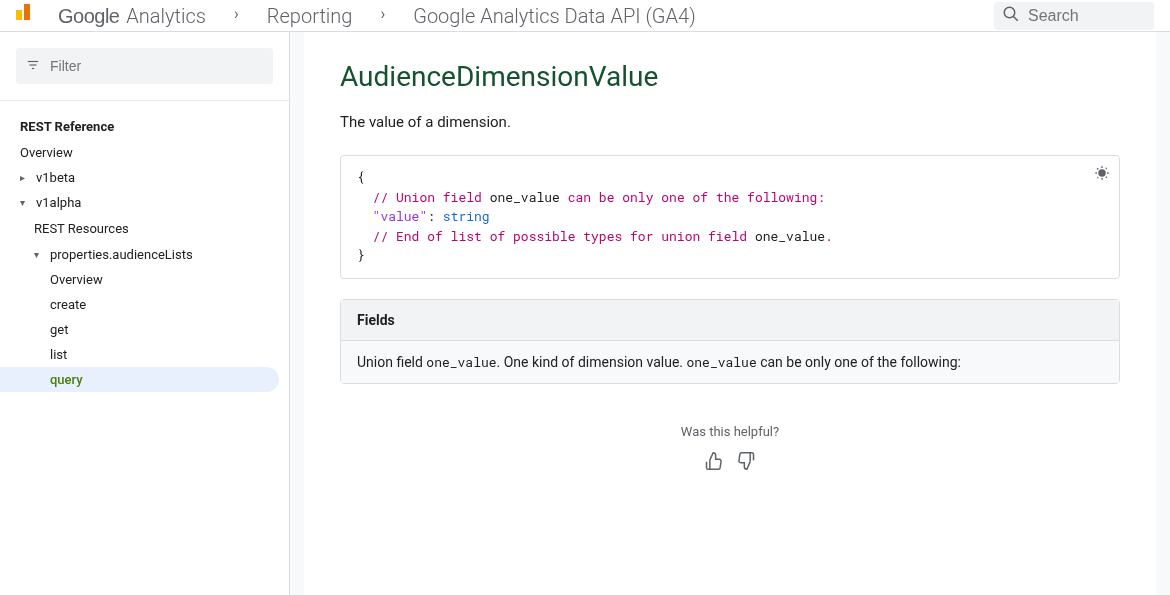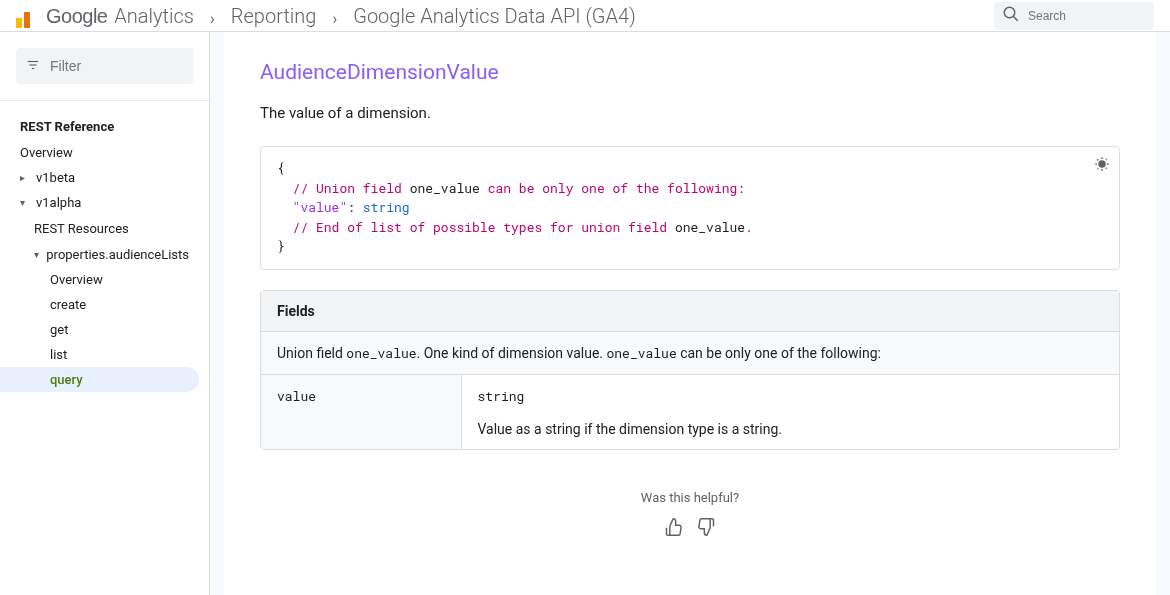--- a/index.html
+++ b/index.html
@@ -1,49 +1,49 @@
 <!DOCTYPE html>
 <html><head>
 <meta charset="utf-8">
 <style>
 *{box-sizing:border-box;margin:0;padding:0}
 body{font-family:Roboto,Arial,sans-serif;font-size:14px;color:#202124;background:#fff;overflow:hidden}
 .header{height:32px;display:flex;align-items:center;padding:0 16px;border-bottom:1px solid #dadce0;background:#fff;justify-content:space-between}
-.header-left{display:flex;align-items:flex-end;gap:8px}
+.header-left{display:flex;align-items:flex-start;gap:20px}
 .logo{display:inline-flex;align-items:flex-end;gap:2px;margin-right:8px}
 .logo-bar{width:6px;background:#e8710a;display:inline-block}
 .logo-b1{height:10px;background:#fbbc04}
 .logo-b2{height:16px}
 .brand-g{font-family:Arial,sans-serif;font-size:20px;font-weight:500;color:#5f6368;letter-spacing:-0.5px}
 .brand-a{font-size:20px;color:#5f6368;font-weight:300;margin-left:2px}
 .chev{font-size:16px;color:#5f6368;margin:0 8px}
 .crumb{font-size:20px;color:#5f6368;font-weight:300}
 .search-box{display:flex;align-items:center;background:#f1f3f4;border-radius:4px;padding:4px 8px;width:160px;height:28px}
 .search-ic{color:#5f6368;margin-right:8px}
-.search-in{border:none;background:transparent;outline:none;font-size:12px;color:#5f6368;width:100%}
+.search-in{border:none;background:transparent;outline:none;font-size:16px;color:#5f6368;width:100%}
 .body{display:flex;height:563px}
-.sidebar{width:210px;border-right:1px solid #dadce0;background:#fff;overflow-y:auto;flex-shrink:0}
+.sidebar{width:290px;border-right:1px solid #dadce0;background:#fff;overflow-y:auto;flex-shrink:0}
 .filter-wrap{padding:16px;border-bottom:1px solid #e8eaed}
 .filter-box{display:flex;align-items:center;background:#f1f3f4;border-radius:4px;padding:6px 10px;height:36px}
 .filter-ic{color:#5f6368;margin-right:10px;font-size:14px}
 .filter-in{border:none;background:transparent;outline:none;font-size:14px;color:#5f6368;width:100%}
 .nav{padding:12px 0}
 .nav-head{font-size:13px;font-weight:700;color:#202124;padding:6px 20px}
 .nav-item{font-size:13px;color:#202124;padding:5px 20px;cursor:pointer;display:flex;align-items:center}
 .nav-item.l1{padding-left:20px}
 .nav-item.l2{padding-left:34px}
 .nav-item.l3{padding-left:50px}
 .nav-item.sel{color:#4d7c0f;font-weight:500;background:#e8f0fe;border-radius:0 16px 16px 0;margin-right:10px}
 .nav-sub{font-size:13px;font-weight:400;padding:6px 34px}
 .caret{width:12px;display:inline-block;color:#5f6368;font-size:10px;margin-right:4px}
 .caret.o::before{content:'▾'}
 .caret.c::before{content:'▸'}
 .content{flex:1;background:#f8f9fa;overflow-y:auto;padding:0 14px}
 .paper{background:#fff;min-height:100%;padding:28px 36px 40px}
-h1{font-size:21px;font-weight:400;color:#8b5cf6;margin-bottom:20px}
+h1{font-size:28px;font-weight:400;color:#14532d;margin-bottom:20px}
 .desc{font-size:15px;color:#202124;margin-bottom:24px}
 .box{border:1px solid #dadce0;border-radius:4px;margin-bottom:20px}
 .box-head{background:#f1f3f4;padding:12px 16px;font-size:14px;font-weight:700;border-bottom:1px solid #dadce0}
 .code{font-family:'Roboto Mono',Menlo,monospace;font-size:13px;padding:12px 16px;position:relative;line-height:1.5}
 .tok-p{color:#202124}
 .tok-cm{color:#b80672}
 .tok-fld{color:#202124}
 .tok-str{color:#1967d2}
 .tok-key{color:#9334e6}
 .theme-toggle{position:absolute;top:8px;right:8px;color:#5f6368;cursor:pointer}
@@ -144,31 +144,20 @@
 &nbsp;&nbsp;<span class="tok-cm">// End of list of possible types for union field </span><span class="tok-fld">one_value</span><span class="tok-cm">.</span><br>
 <span class="tok-p">}</span>
         </div>
       </div>
 
       <div class="box">
         <div class="tbl-head">Fields</div>
         <div class="tbl-desc">
           <span>Union field </span><span class="mono">one_value</span><span>. One kind of dimension value. </span><span class="mono">one_value</span><span> can be only one of the following:</span>
         </div>
-        <table class="tbl">
-          <tbody>
-              <tr class="tbl-row">
-            <td class="tbl-cell l"><span class="mono">value</span></td>
-            <td class="tbl-cell">
-              <div class="mono">string</div>
-              <div class="mt">Value as a string if the dimension type is a string.</div>
-            </td>
-          </tr>
-        </tbody>
-          </table>
       </div>
 
       <div class="feedback">
         <div class="fb-q">Was this helpful?</div>
         <div class="fb-btns">
           <span class="fb-btn">
             <svg width="20" height="20" viewBox="0 0 24 24" fill="none" stroke="currentColor" stroke-width="1.8">
                 <path d="M7 22V11M3 13v7a2 2 0 002 2h12.3a2 2 0 002-1.7l1.2-8a2 2 0 00-2-2.3H14V5a3 3 0 00-3-3l-4 9"></path>
               </svg>
           </span>

